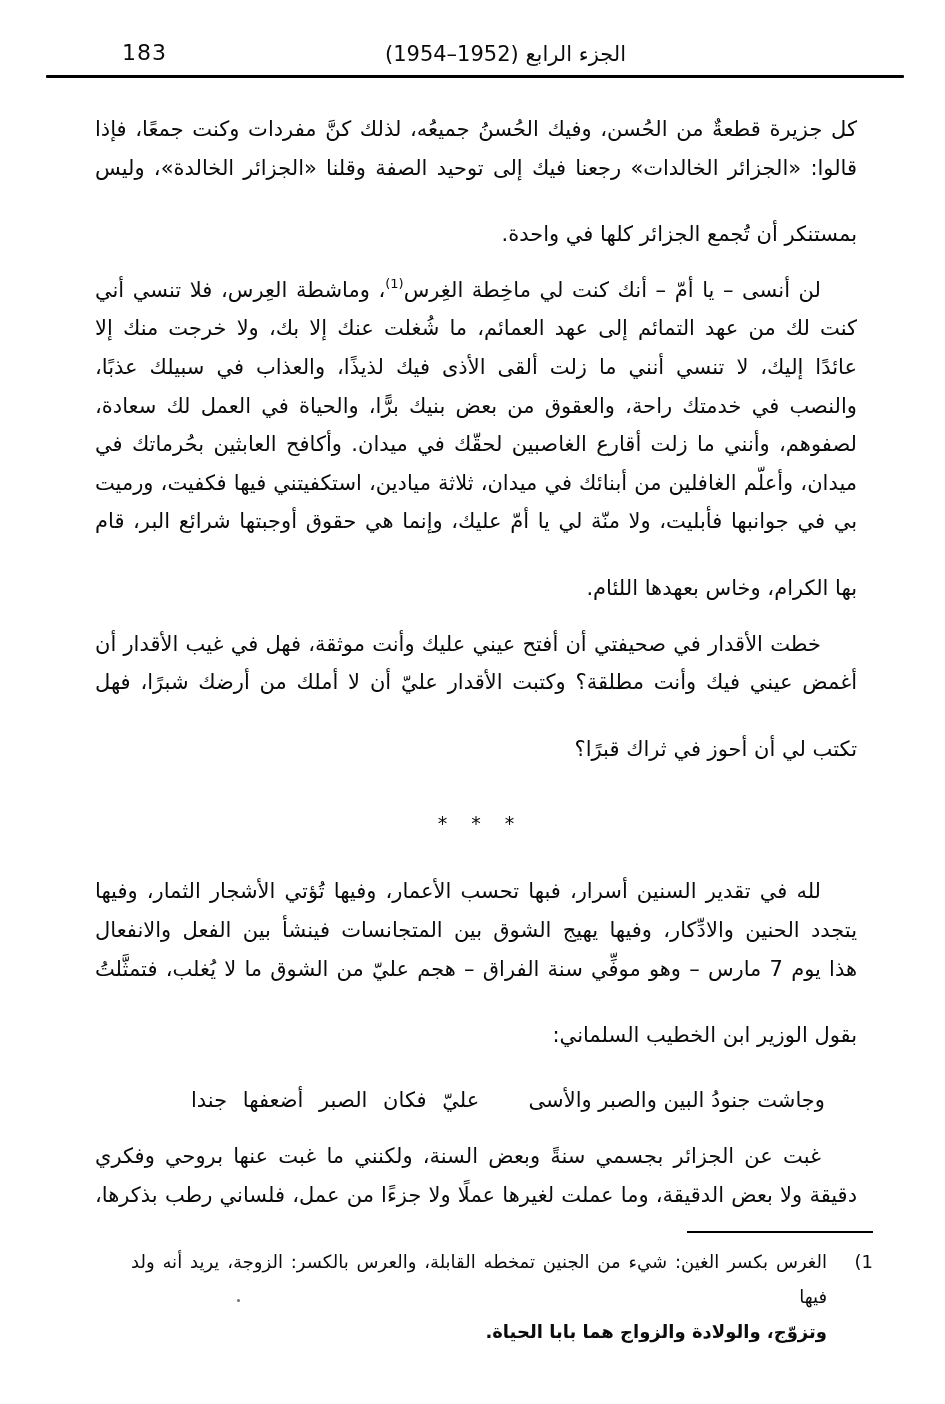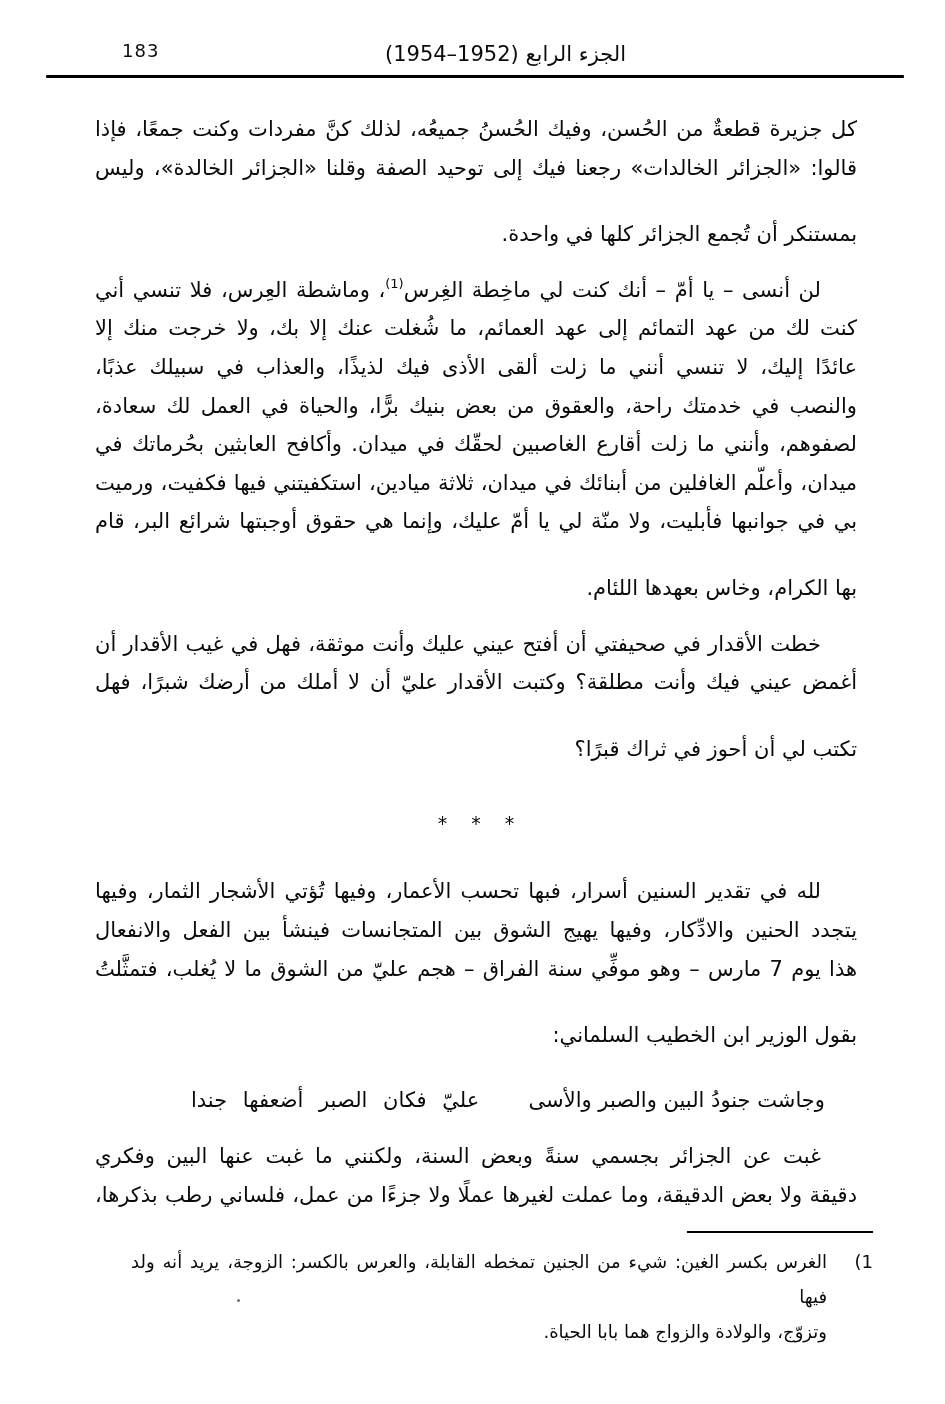--- a/index.html
+++ b/index.html
@@ -9,21 +9,21 @@
     position:relative;
     font-family:"DejaVu Sans",sans-serif;
     color:#0b0b0b;
     overflow:hidden;
   }
   .page{position:absolute;inset:0;background:#ffffff;}
 
   
   .page-number{
     position:absolute;top:40px;left:122px;
-    font-size:18px;direction:ltr;letter-spacing:1px;
+    font-size:22px;direction:ltr;letter-spacing:1px;
   }
   .header-title{
     position:absolute;top:42px;left:0;right:0;
     text-align:center;font-size:21px;direction:rtl;
     transform:translateX(33px);
   }
   .header-rule{
     position:absolute;top:75px;left:46px;width:858px;height:3px;
     background:#000;border-radius:1px;
   }
@@ -74,21 +74,21 @@
     display:flex;direction:rtl;
     margin-right:-16px;
     font-size:18px;
   }
   .fn-marker{flex:0 0 46px;line-height:35px;}
   .fn-body{flex:1;margin-left:36px;}
   .fn-line{
     line-height:35px;
     text-align:justify;text-align-last:justify;
   }
-  .fn-line.endline{text-align-last:right;}
+  .fn-line.endline{text-align-last:right;font-weight:bold;}
 
   .artifact-dot{
     position:absolute;left:237px;top:1299px;
     width:3px;height:3px;background:#6f6f6f;border-radius:50%;
   }
 </style>
 </head>
 <body>
 
 <div class="page">
@@ -127,21 +127,21 @@
           <div class="line indent">لله في تقدير السنين أسرار، فبها تحسب الأعمار، وفيها تُؤتي الأشجار الثمار، وفيها</div>
           <div class="line">يتجدد الحنين والادِّكار، وفيها يهيج الشوق بين المتجانسات فينشأ بين الفعل والانفعال</div>
           <div class="line">هذا يوم 7 مارس – وهو موفِّي سنة الفراق – هجم عليّ من الشوق ما لا يُغلب، فتمثَّلتُ</div>
           <div class="line endline">بقول الوزير ابن الخطيب السلماني:</div>
         </div>
         <div class="verse">
           <span class="hemistich right">وجاشت جنودُ البين والصبر والأسى</span>
           <span class="hemistich left">عليّ فكان الصبر أضعفها جندا</span>
         </div>
         <div class="paragraph">
-          <div class="line indent">غبت عن الجزائر بجسمي سنةً وبعض السنة، ولكنني ما غبت عنها البين وفكري</div>
+          <div class="line indent">غبت عن الجزائر بجسمي سنةً وبعض السنة، ولكنني ما غبت عنها بروحي وفكري</div>
           <div class="line">دقيقة ولا بعض الدقيقة، وما عملت لغيرها عملًا ولا جزءًا من عمل، فلساني رطب بذكرها،</div>
         </div>
       </div>
 
     <div class="fn-rule"></div>
 
     <div class="footnote">
       <span class="fn-marker">1)</span>
       <span class="fn-body">
         <span class="fn-line" style="display:block;">الغرس بكسر الغين: شيء من الجنين تمخطه القابلة، والعرس بالكسر: الزوجة، يريد أنه ولد فيها</span>

